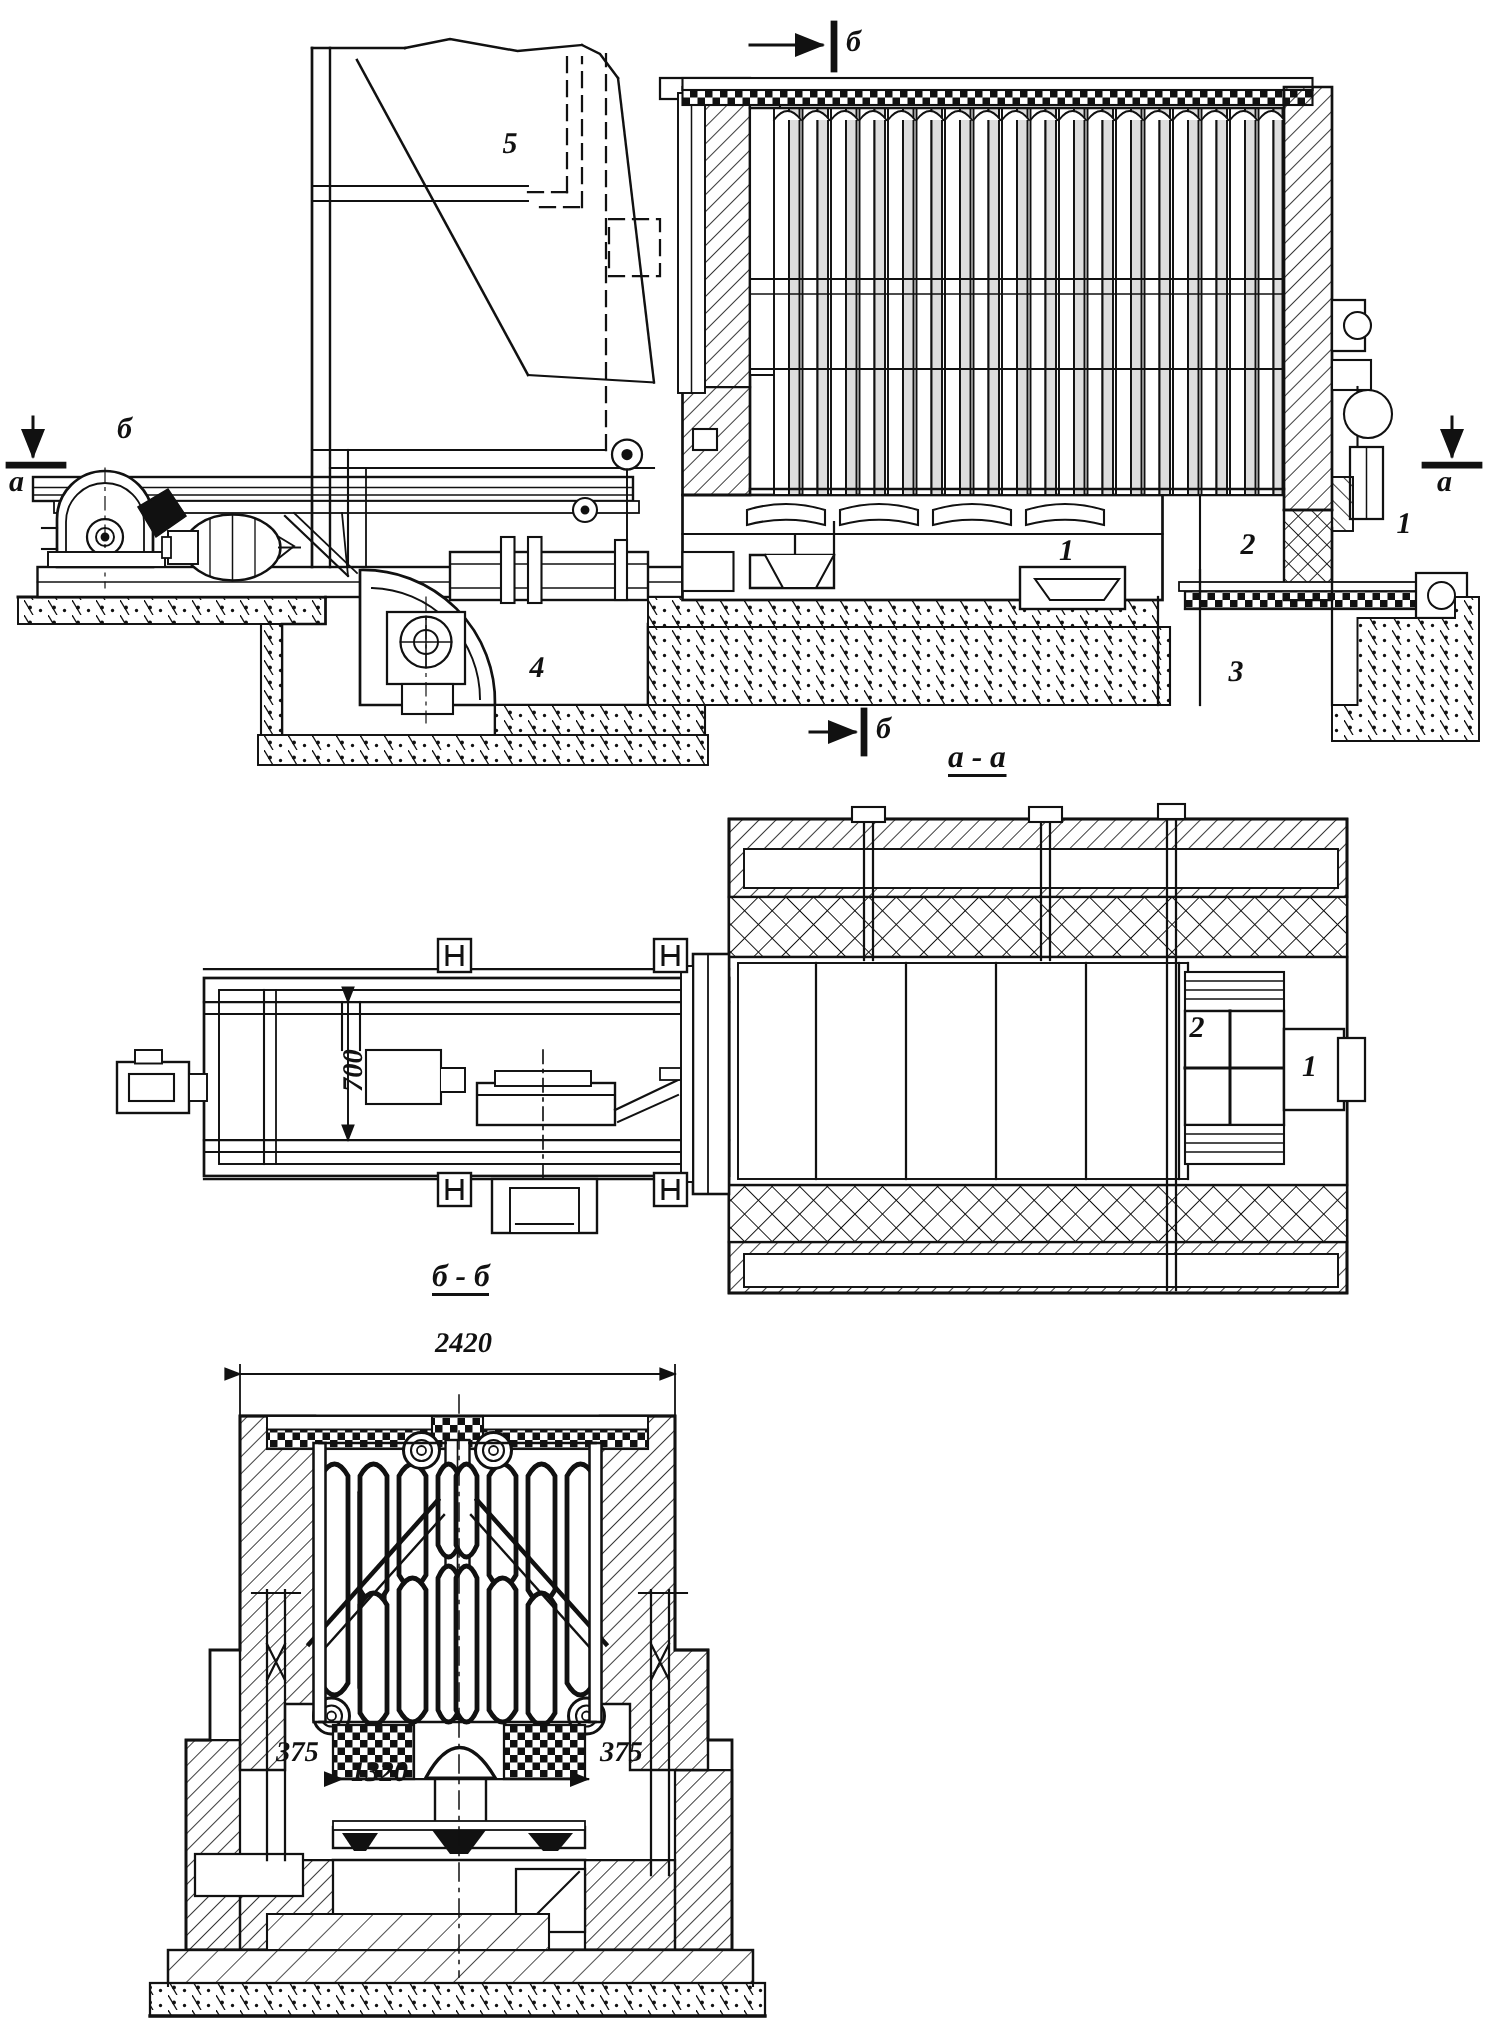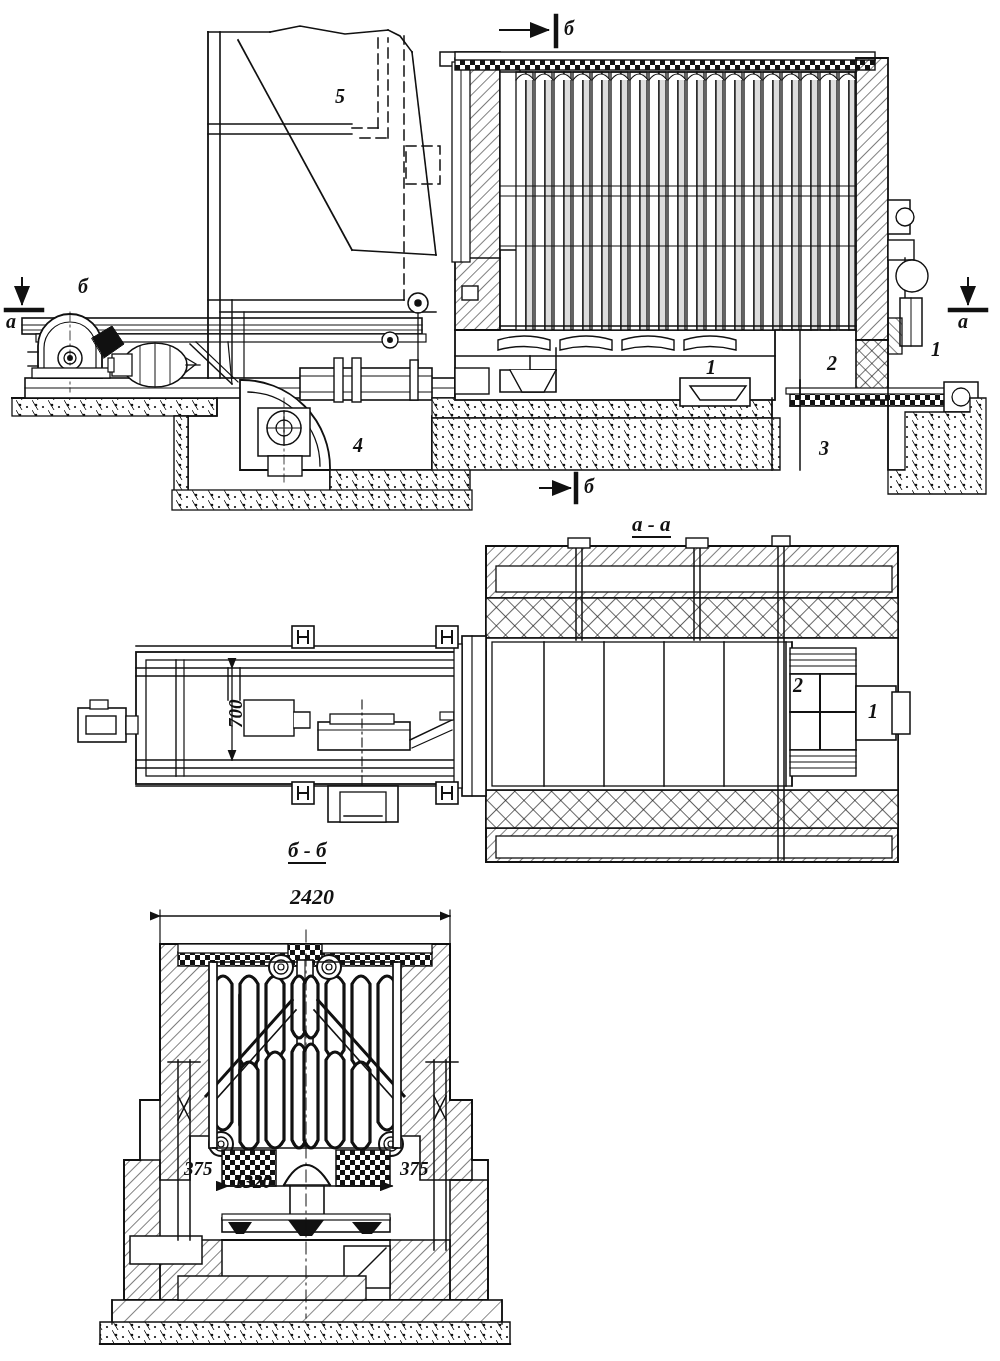--- a/index.html
+++ b/index.html
@@ -528,25 +528,25 @@
 <div class="lbl callout" style="left:827px;top:353px;">2</div>
 <div class="lbl callout" style="left:819px;top:438px;">3</div>
 <div class="lbl callout" style="left:931px;top:339px;">1</div>
 
 <div class="lbl secmark" style="left:564px;top:18px;">б</div>
 <div class="lbl secmark" style="left:584px;top:476px;">б</div>
 <div class="lbl secmark" style="left:6px;top:311px;">а</div>
 <div class="lbl secmark" style="left:78px;top:276px;">б</div>
 <div class="lbl secmark" style="left:958px;top:311px;">а</div>
 
-<div class="lbl viewtitle" style="left:632px;top:494px;margin-top:20px;">а - а</div>
+<div class="lbl viewtitle" style="left:632px;top:494px;">а - а</div>
 <div class="lbl viewtitle" style="left:288px;top:840px;">б - б</div>
 
 <div class="lbl callout" style="left:793px;top:675px;">2</div>
 <div class="lbl callout" style="left:868px;top:701px;">1</div>
 
 <div class="lbl dim rot90" style="left:226px;top:728px;">700</div>
-<div class="lbl dim" style="left:290px;top:886px;font-size:22px;">2420</div>
+<div class="lbl dim" style="left:290px;top:886px;font-size:19px;">2420</div>
 <div class="lbl dim" style="left:184px;top:1159px;">375</div>
 <div class="lbl dim" style="left:234px;top:1159px;margin-top:13px;">1320</div>
 <div class="lbl dim" style="left:400px;top:1159px;">375</div>
 
 </div>
 
 </body></html>

